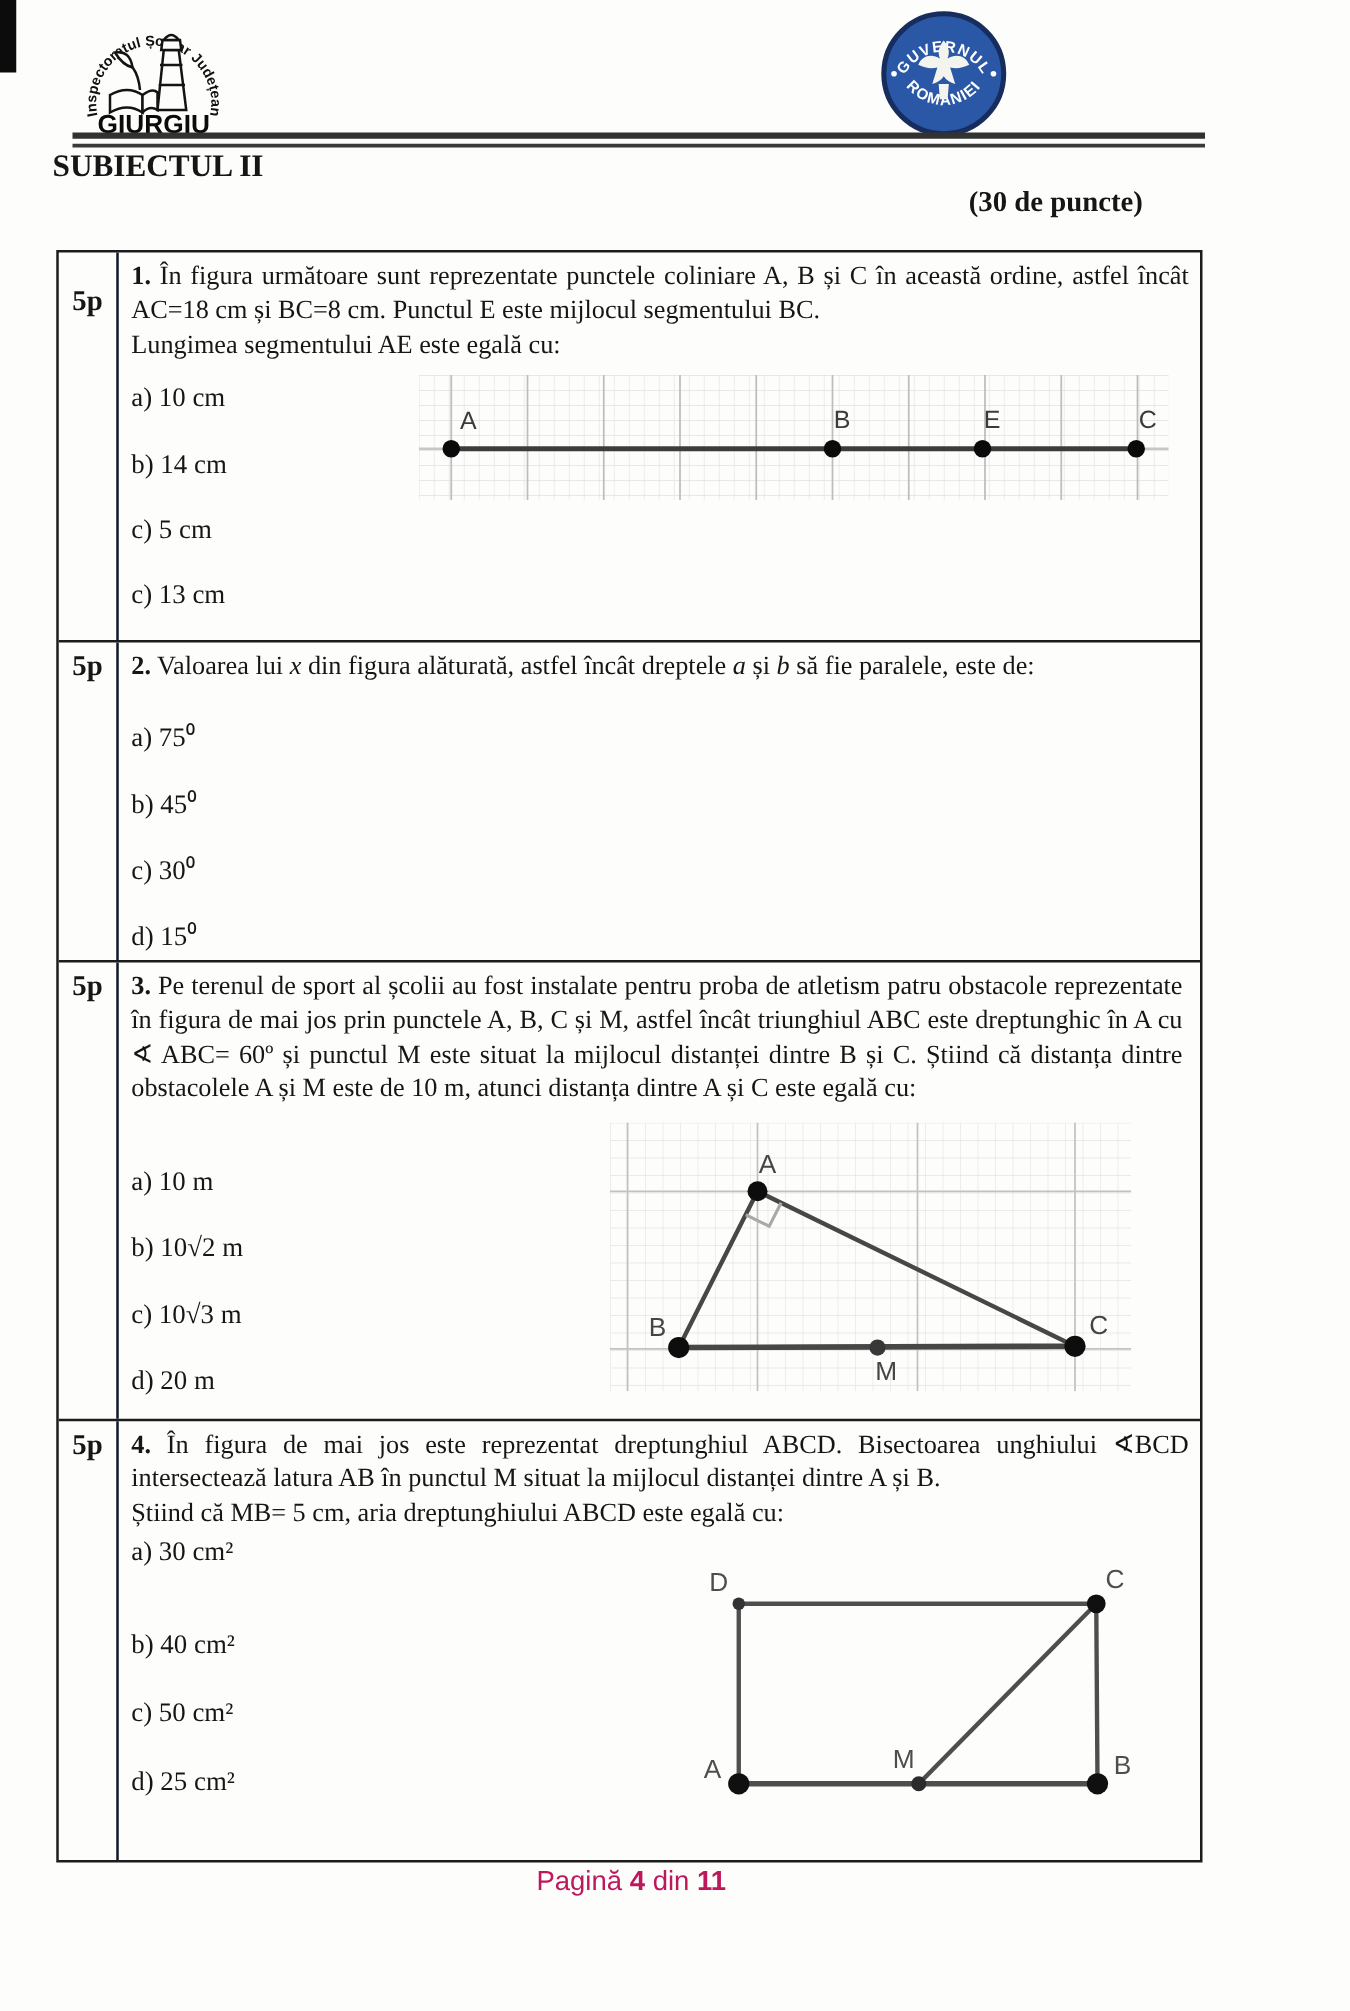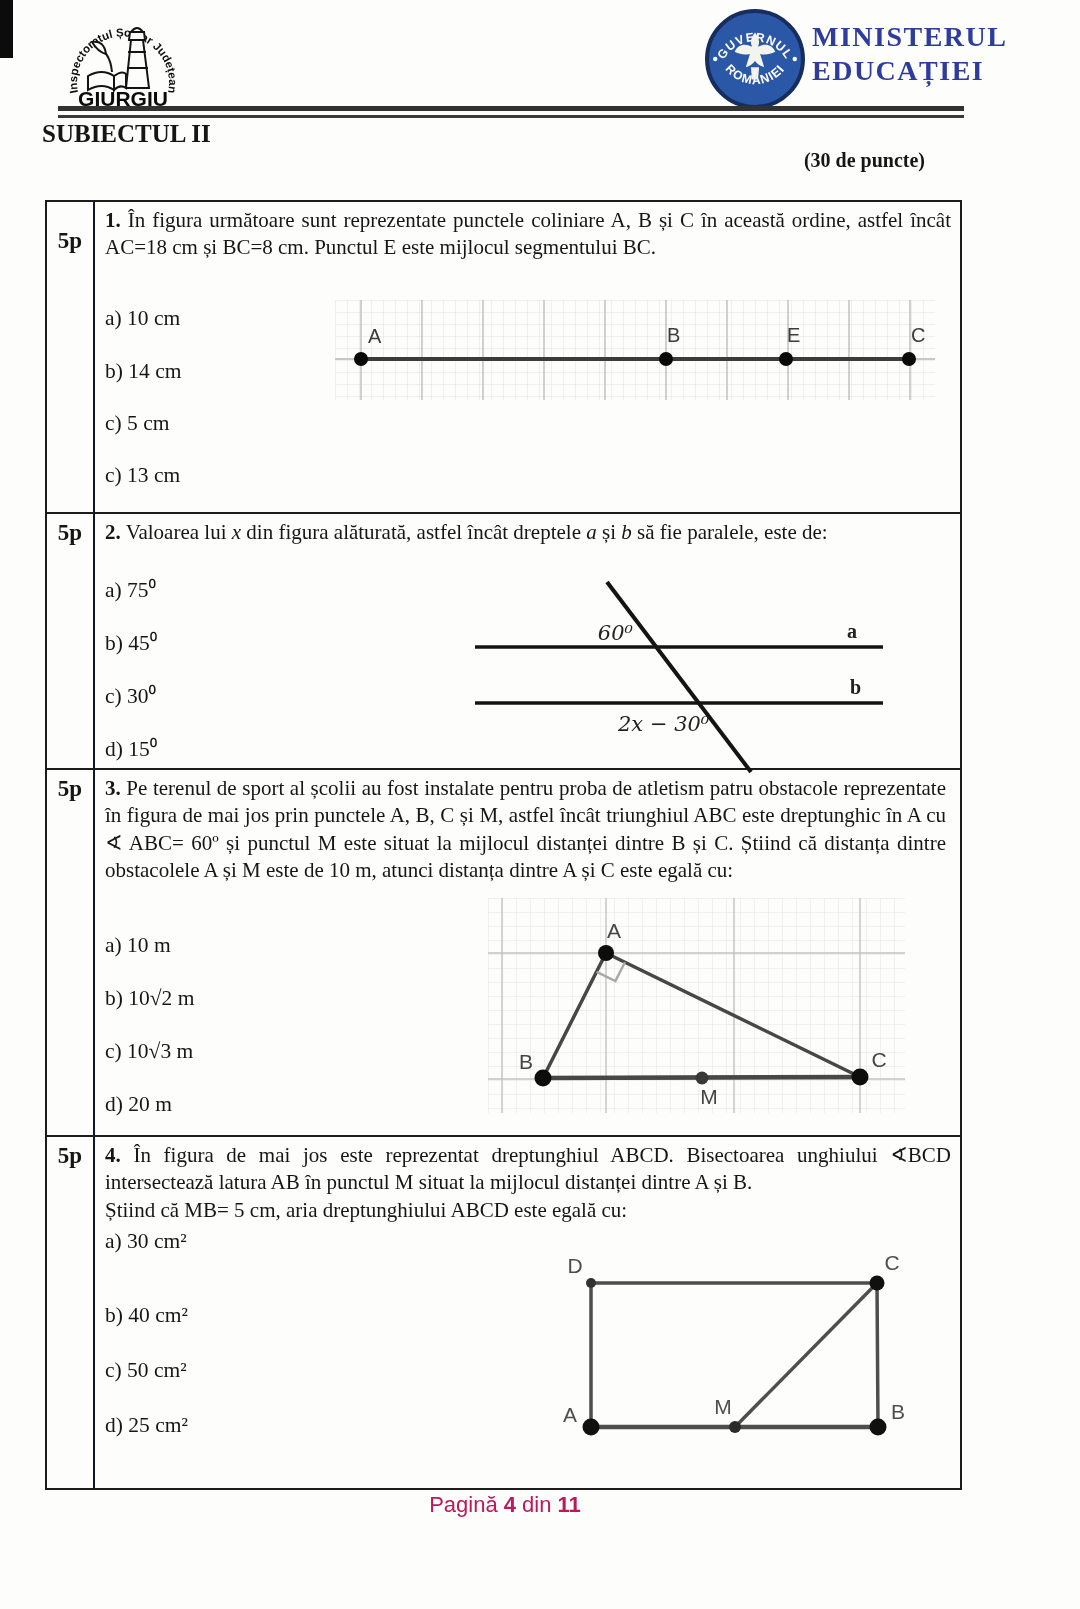--- a/index.html
+++ b/index.html
@@ -10,21 +10,21 @@
   
   .logo-left{position:absolute;left:42px;top:6px;width:170px;height:106px;}
   .seal{position:absolute;left:704px;top:8px;width:102px;height:102px;}
   .ministry{position:absolute;left:812px;top:20px;color:#2e3c9e;font-weight:bold;
             font-size:28px;letter-spacing:1.5px;line-height:1.2;font-family:"Liberation Serif",serif;}
   .rule-double{position:absolute;left:58px;top:106px;width:906px;height:4px;
                border-top:5px solid #323232;border-bottom:3px solid #3a3a3a;}
 
   .section-title{position:absolute;left:42px;top:120px;font-size:25px;font-weight:bold;font-family:Liberation Serif, serif;}
   .instruction{position:absolute;left:42px;top:149px;font-size:23px;font-weight:bold;font-style:italic;}
-  .points-right{position:absolute;left:775px;top:149px;width:150px;font-size:20px;font-weight:bold;text-align:right;}
+  .points-right{position:absolute;left:775px;top:149px;width:150px;font-size:23px;font-weight:bold;}
 
   
   .exam-table{position:absolute;left:45px;top:200px;width:913px;border:2px solid #1c1c1c;}
   .row{display:flex;box-sizing:border-box;border-bottom:2px solid #1c1c1c;}
   .row:last-child{border-bottom:none;}
   .pcell{width:48px;box-sizing:border-box;border-right:2px solid #0f172a;
          font-weight:bold;font-size:23px;text-align:center;flex:none;}
   .qcell{flex:1;position:relative;box-sizing:border-box;padding:5px 14px 0 10px;font-size:21px;}
   .qtext{line-height:1.3;text-align:justify;}
   .qtext .qnum{font-weight:bold;}
@@ -90,39 +90,36 @@
       <circle cx="11" cy="50" r="2.2" fill="#fff"></circle>
       <circle cx="89" cy="50" r="2.2" fill="#fff"></circle>
 
       <path fill="#f4f4ee" d="M50 24 C46 29 45 33 47 38 C40 34 33 36 30 43 C36 46 41 46 45 45
                L41 58 C45 57 48 55 50 52 C52 55 55 57 59 58 L55 45
                C59 46 64 46 70 43 C67 36 60 34 53 38 C55 33 54 29 50 24 Z
                M46 58 L54 58 L53 70 L47 70 Z"></path>
     </svg>
   </div>
 
-  <div class="ministry">
-    <div>MINISTERUL</div>
-    <div>EDUCAȚIEI</div>
-  </div>
 
   <div class="rule-double"></div>
 
   <div class="section-title">SUBIECTUL II</div>
   <div class="points-right">(30 de puncte)</div>
 
   <div class="exam-table">
 
     <div class="row" style="height:312px;">
       <div class="pcell" style="padding-top:26px;">5p</div>
       <div class="qcell">
         <div class="qtext" style="width:846px;">
           <span class="qnum">1.</span>
           <span>În figura următoare sunt reprezentate punctele coliniare A, B și C în această ordine, astfel încât AC=18 cm și BC=8 cm. Punctul E este mijlocul segmentului BC.</span>
         </div>
+        <div class="line2">Lungimea segmentului AE este egală cu:</div>
 
         <div class="opt" style="top:104px;">a) 10 cm</div>
         <div class="opt" style="top:157px;">b) 14 cm</div>
         <div class="opt" style="top:209px;">c) 5 cm</div>
         <div class="opt" style="top:261px;">c) 13 cm</div>
 
         <div class="figure" style="left:240px;top:98px;">
           <svg width="600" height="100" viewBox="0 0 600 100">
             <defs>
               <pattern id="g1" width="12" height="12" patternUnits="userSpaceOnUse">
@@ -163,31 +160,20 @@
         <div class="qtext">
           <span class="qnum">2.</span>
           <span>Valoarea lui </span><i>x</i><span> din figura alăturată, astfel încât dreptele </span><i>a</i><span> și </span><i>b</i><span> să fie paralele, este de:</span>
         </div>
 
         <div class="opt" style="top:60px;">a) 75⁰</div>
         <div class="opt" style="top:113px;">b) 45⁰</div>
         <div class="opt" style="top:166px;">c) 30⁰</div>
         <div class="opt" style="top:219px;">d) 15⁰</div>
 
-        <div class="figure" style="left:360px;top:62px;">
-          <svg width="440" height="200" viewBox="0 0 440 200">
-            <line x1="20" y1="71" x2="428" y2="71" stroke="#141414" stroke-width="3.5"></line>
-            <line x1="20" y1="127" x2="428" y2="127" stroke="#141414" stroke-width="3.5"></line>
-            <line x1="152" y1="6" x2="296" y2="196" stroke="#141414" stroke-width="4"></line>
-            <text x="178" y="64" text-anchor="end" class="fig-math" font-size="21" fill="#222">60⁰</text>
-            <text x="163" y="155" class="fig-math" font-size="21" fill="#222">2x − 30⁰</text>
-            <text x="392" y="62" class="fig-ab" font-size="20" fill="#222">a</text>
-            <text x="395" y="118" class="fig-ab" font-size="20" fill="#222">b</text>
-          </svg>
-        </div>
       </div>
     </div>
 
     <div class="row" style="height:367px;">
       <div class="pcell" style="padding-top:6px;">5p</div>
       <div class="qcell">
         <div class="qtext">
           <span class="qnum">3.</span>
           <span>Pe terenul de sport al școlii au fost instalate pentru proba de atletism patru obstacole reprezentate în figura de mai jos prin punctele A, B, C și M, astfel încât triunghiul ABC este dreptunghic în A cu ∢ ABC= 60º și punctul M este situat la mijlocul distanței dintre B și C. Știind că distanța dintre obstacolele A și M este de 10 m, atunci distanța dintre A și C este egală cu:</span>
         </div>

